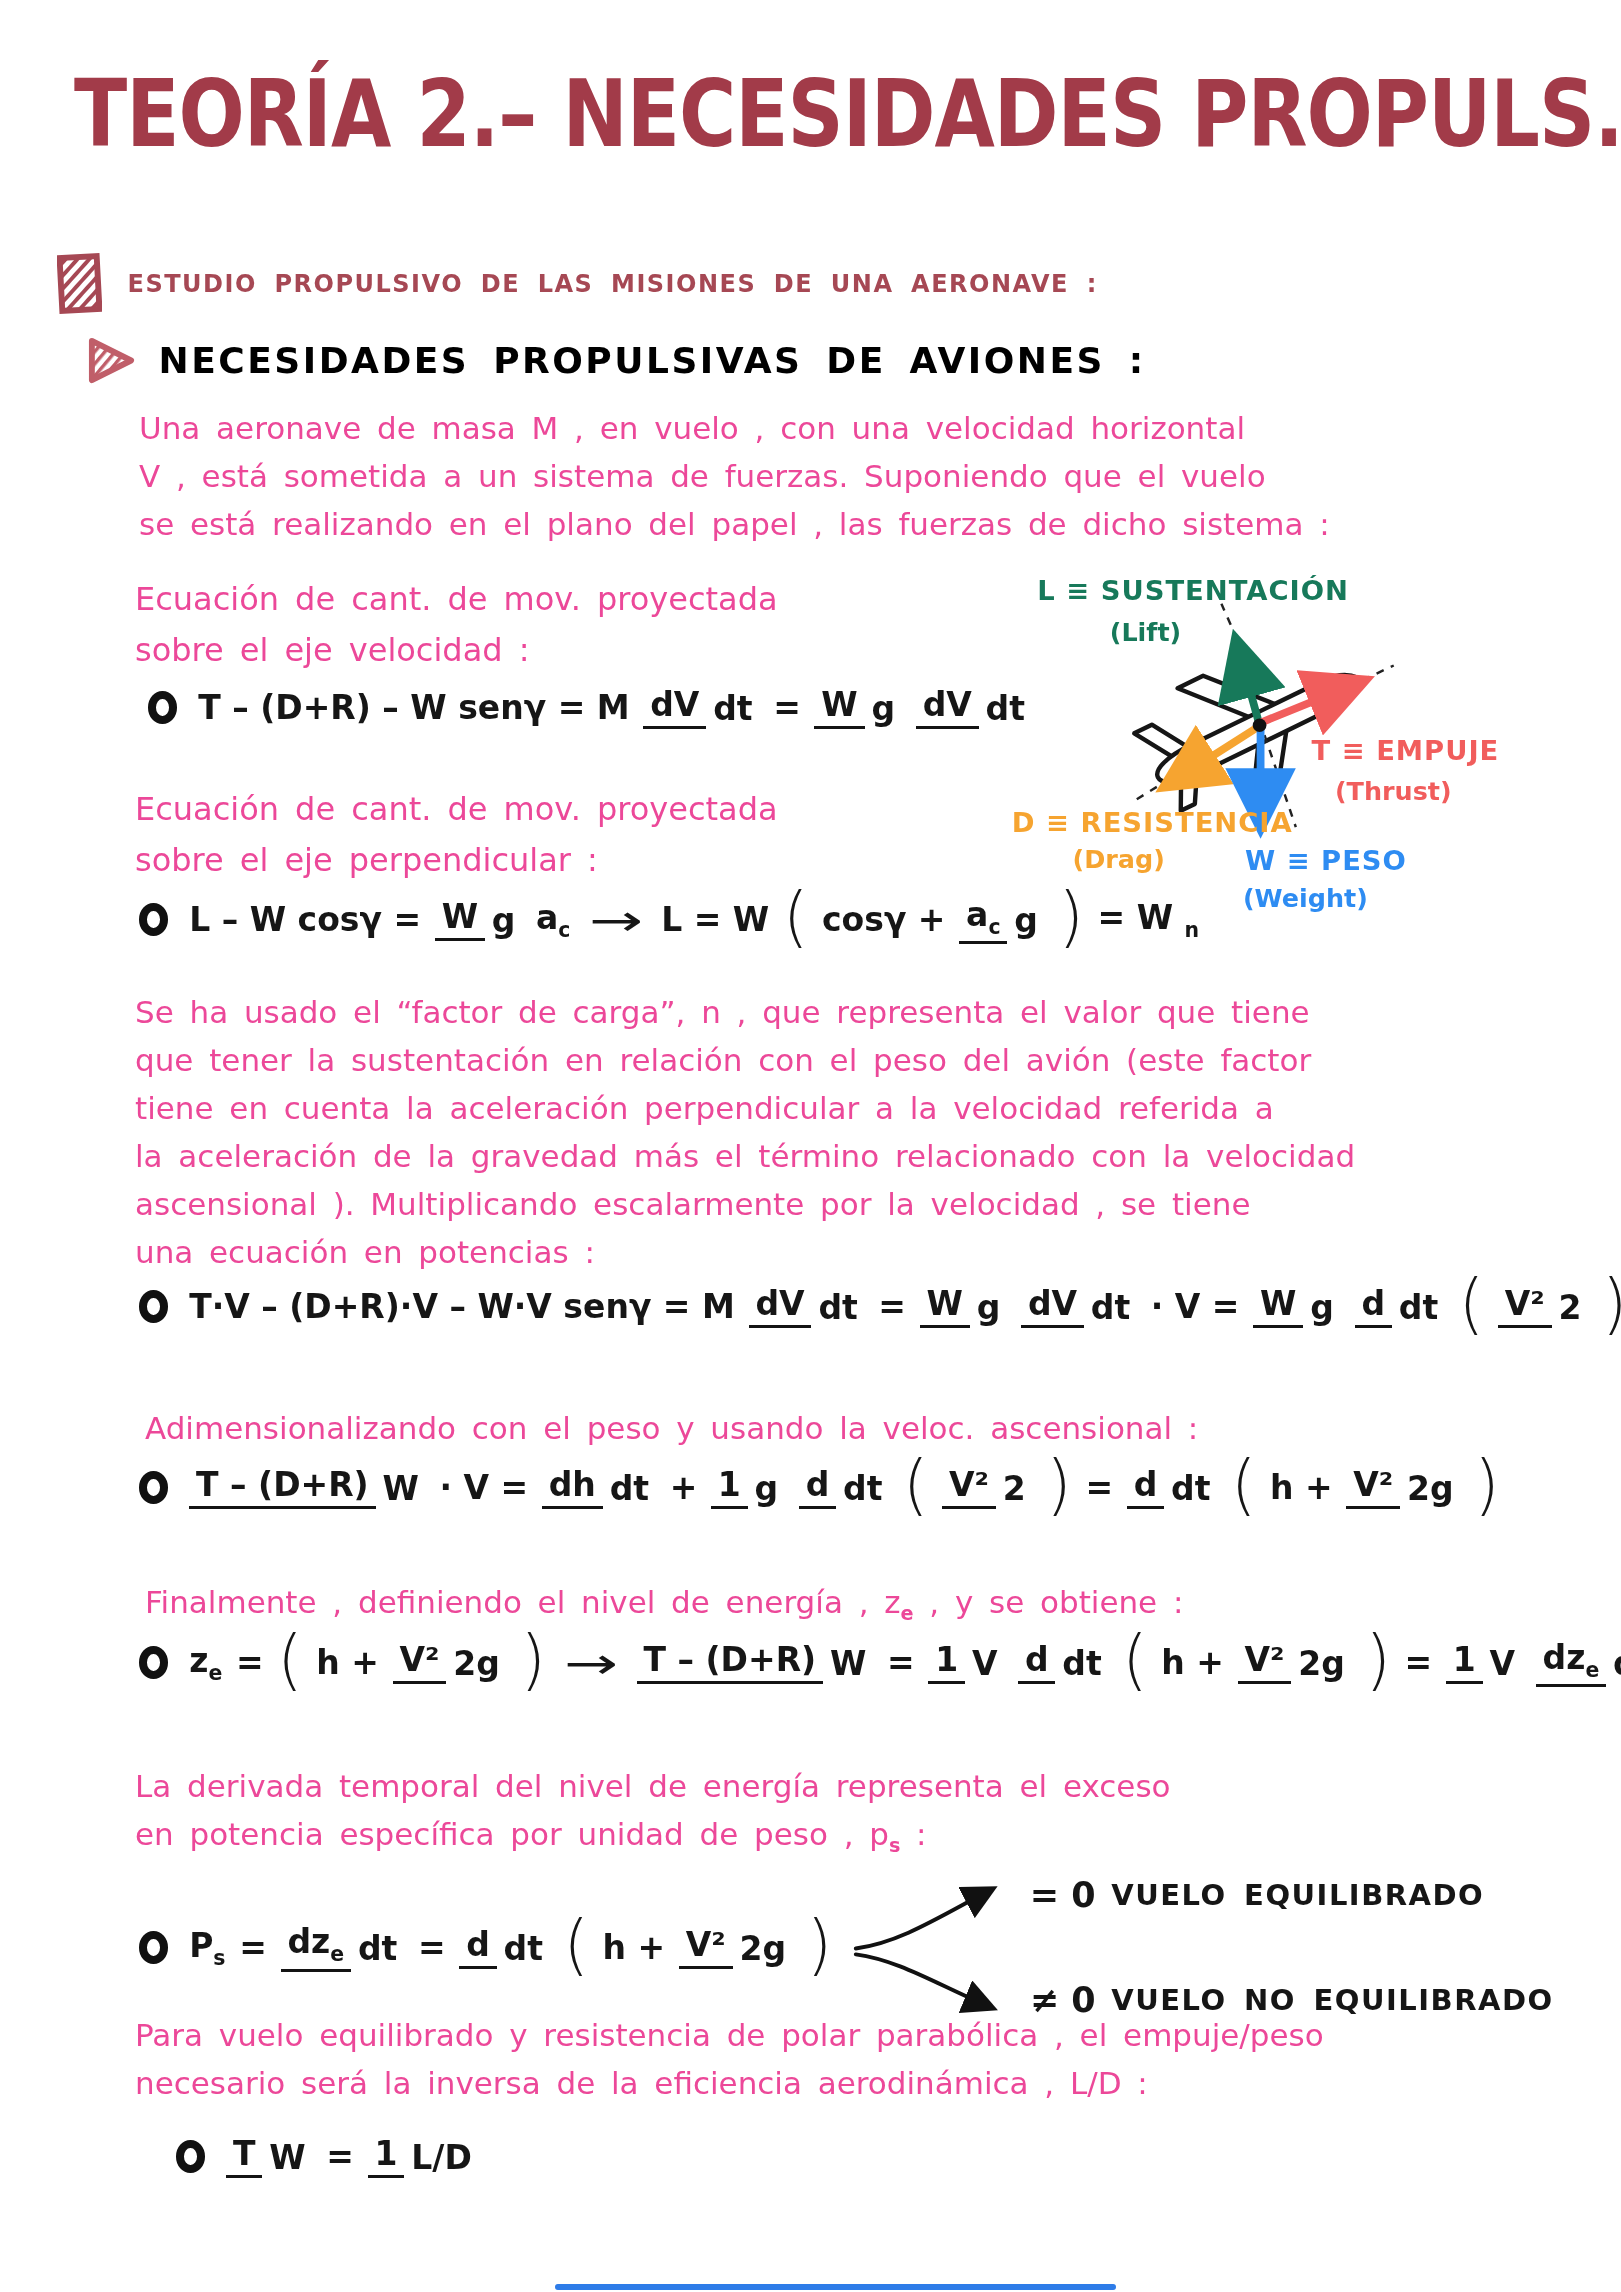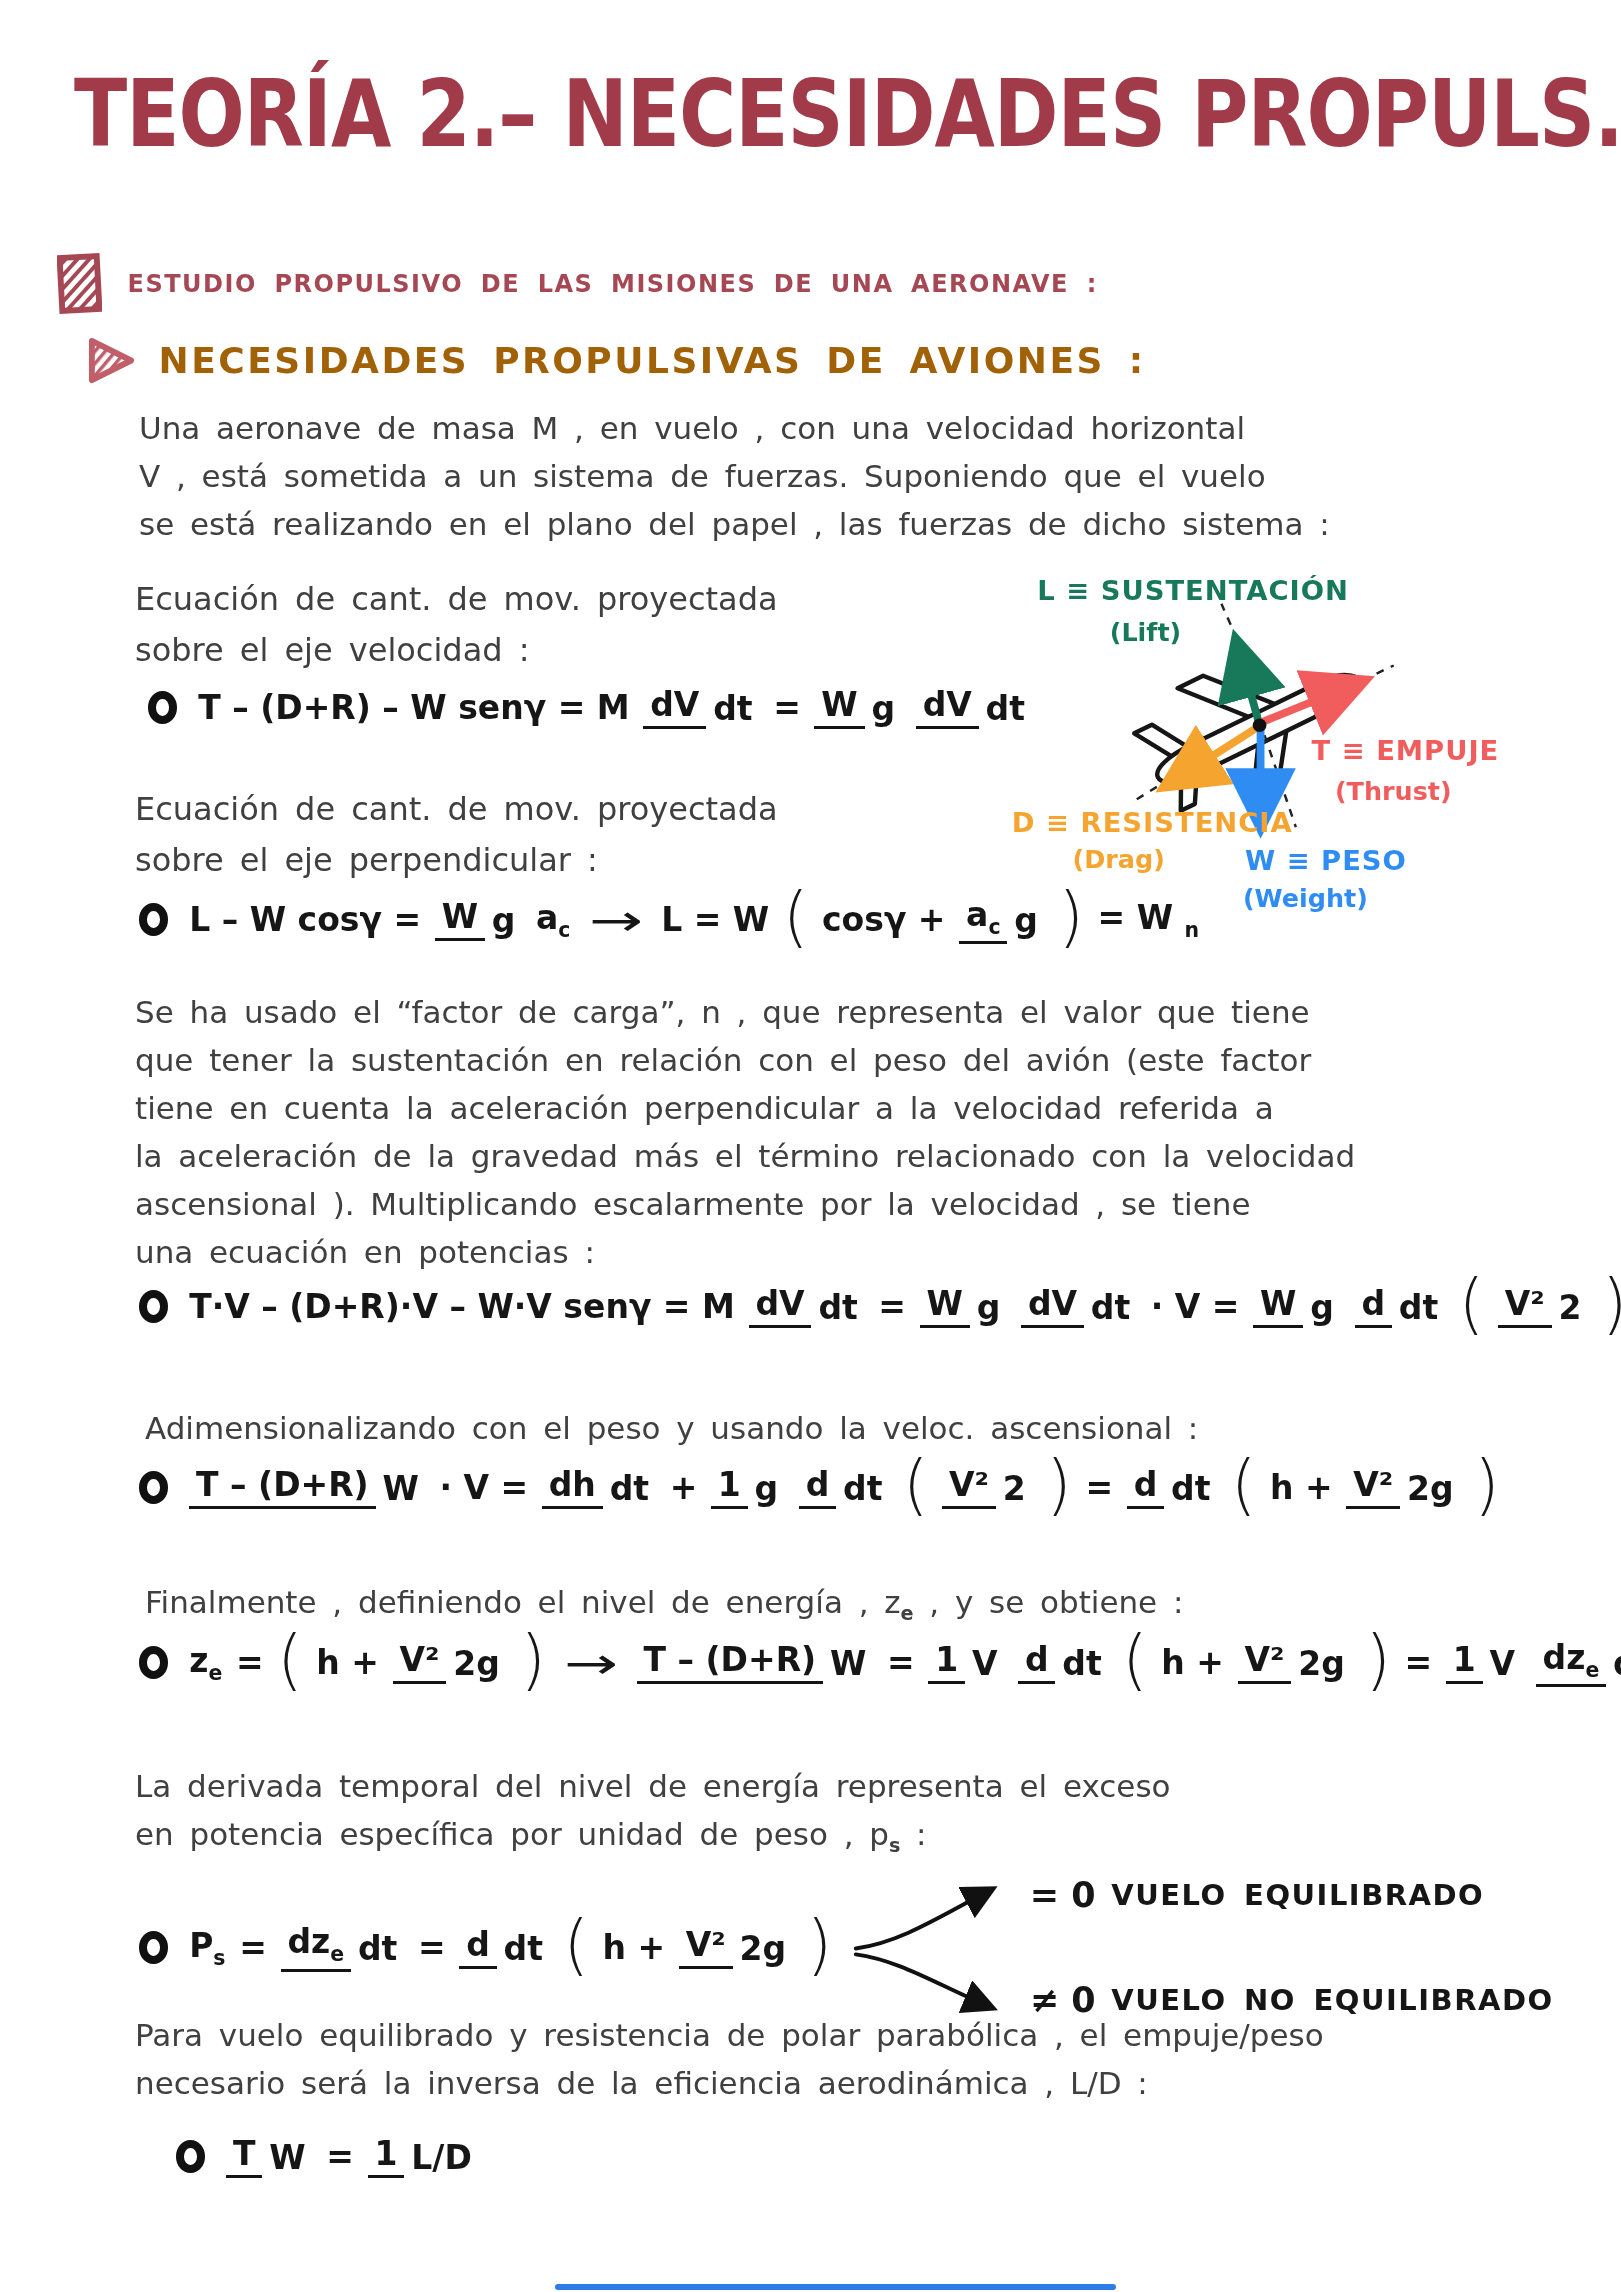--- a/index.html
+++ b/index.html
@@ -1,23 +1,23 @@
 <!DOCTYPE html>
 <html><head>
 <meta charset="utf-8">
 <style>
   html,body{margin:0;padding:0;background:#ffffff;}
   .page{position:relative;width:1621px;height:2291px;background:#ffffff;overflow:hidden;
         font-family:"DejaVu Sans",sans-serif;color:#161616;}
   .abs{position:absolute;}
-  .hand{font-family:"DejaVu Sans",sans-serif;color:#404040;word-spacing:5.9px;}
+  .hand{font-family:"DejaVu Sans",sans-serif;color:#ec4899;word-spacing:5.9px;}
   .title{font-size:78px;font-weight:800;color:#A23B49;letter-spacing:-1px;
          transform:scaleY(1.18);transform-origin:left top;white-space:nowrap;}
   .section-label{font-size:24px;font-weight:700;color:#A64854;letter-spacing:1.5px;word-spacing:7.8px;white-space:nowrap;}
-  .subsection-label{font-size:36px;font-weight:700;color:#a16207;letter-spacing:2.5px;word-spacing:8.8px;white-space:nowrap;}
+  .subsection-label{font-size:36px;font-weight:700;color:#000000;letter-spacing:2.5px;word-spacing:8.8px;white-space:nowrap;}
   .body-line{font-size:31px;line-height:48px;white-space:nowrap;}
   .cap-line{font-size:32px;line-height:51px;white-space:nowrap;}
   .eq-row{display:flex;align-items:center;gap:13.7px;font-size:33px;font-weight:600;white-space:nowrap;}
   .bullet{width:12.7px;height:16.7px;border:8.8px solid #111;border-radius:50%;flex:0 0 auto;margin-right:7.8px;}
   .frac{display:inline-flex;flex-direction:row;align-items:center;line-height:1.15;}
   .frac .num{padding:0 6.9px 2px 6.9px;border-bottom:3.4px solid #141414;}
   .frac .den{padding:2px 6.9px 0 6.9px;}
   .paren{font-size:65px;font-weight:300;line-height:0.85;transform:translateY(-2.9px);}
   sub.s{font-size:0.62em;font-weight:600;}
   .caps{font-size:29px;font-weight:600;letter-spacing:1.5px;word-spacing:5.9px;white-space:nowrap;}

